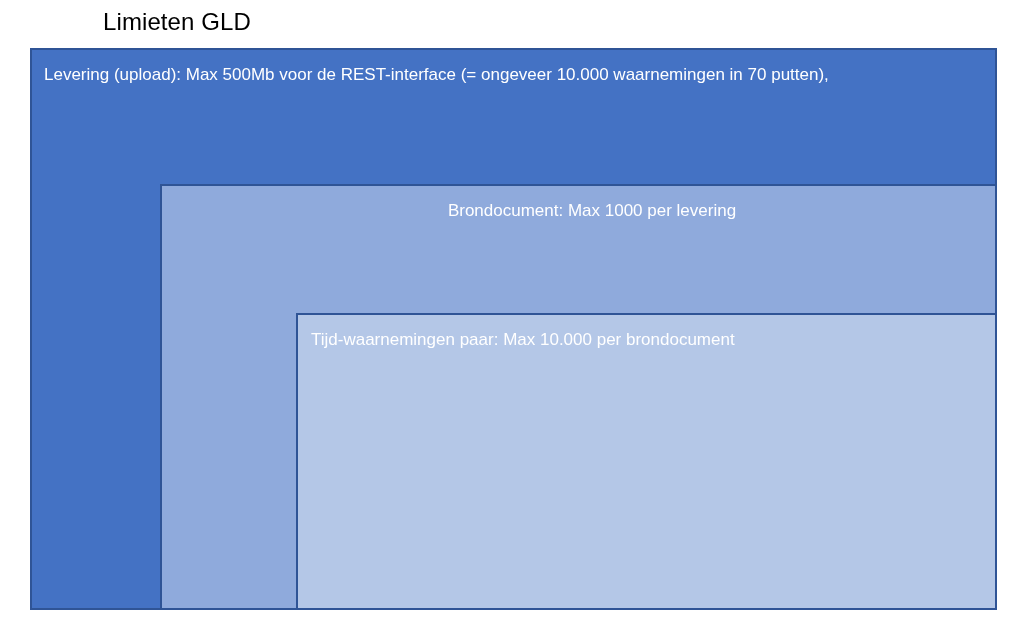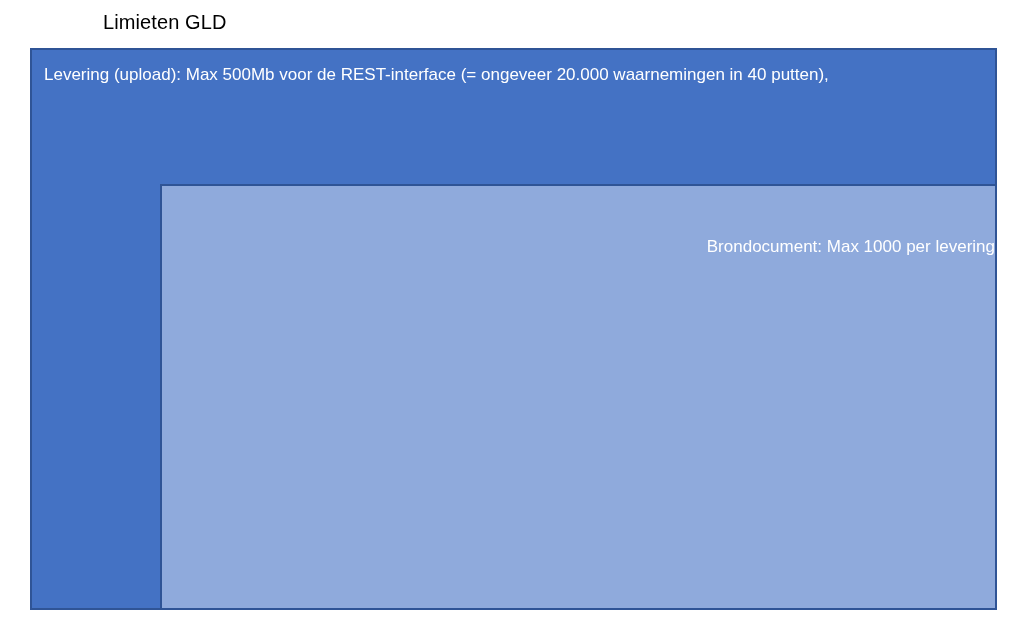--- a/index.html
+++ b/index.html
@@ -21,21 +21,21 @@
     width: 1025px;
     height: 638px;
     background: #FFFFFF;
   }
 
   
   .slide-title {
     position: absolute;
     left: 103px;
     top: 6px;
-    font-size: 20px;
+    font-size: 24px;
     line-height: 32px;
     color: #000000;
     white-space: nowrap;
     letter-spacing: 0.1px;
   }
 
   
   .box {
     position: absolute;
     box-sizing: border-box;
@@ -89,43 +89,45 @@
   .box-outer .box-text .line-2 {
     display: block;
     text-align: center;
     padding-right: 456px;
     white-space: nowrap;
   }
 
   .box-middle .box-text {
     top: 12px;
     padding-left: 27px;
-    text-align: right;
+    text-align: center;
     white-space: nowrap;
-    margin-top: 36px;
   }
 
   .box-inner .box-text {
     top: 12px;
     padding-left: 13px;
     text-align: left;
     white-space: nowrap;
   }
 </style>
 </head>
 <body>
 
 <div class="slide">
 
   <div class="slide-title">Limieten GLD</div>
 
   <div class="box box-outer">
     <div class="box-text">
-      <span class="line-1">Levering (upload): Max 500Mb voor de REST-interface (= ongeveer 20.000 waarnemingen in 40 putten),</span>
+      <span class="line-1">Levering (upload): Max 500Mb voor de REST-interface (= ongeveer 10.000 waarnemingen in 70 putten),</span>
     </div>
   </div>
 
   <div class="box box-middle">
     <div class="box-text">Brondocument: Max 1000 per levering</div>
   </div>
 
+  <div class="box box-inner">
+    <div class="box-text">Tijd-waarnemingen paar: Max 10.000 per brondocument</div>
+  </div>
 
 </div>
 
 </body></html>

